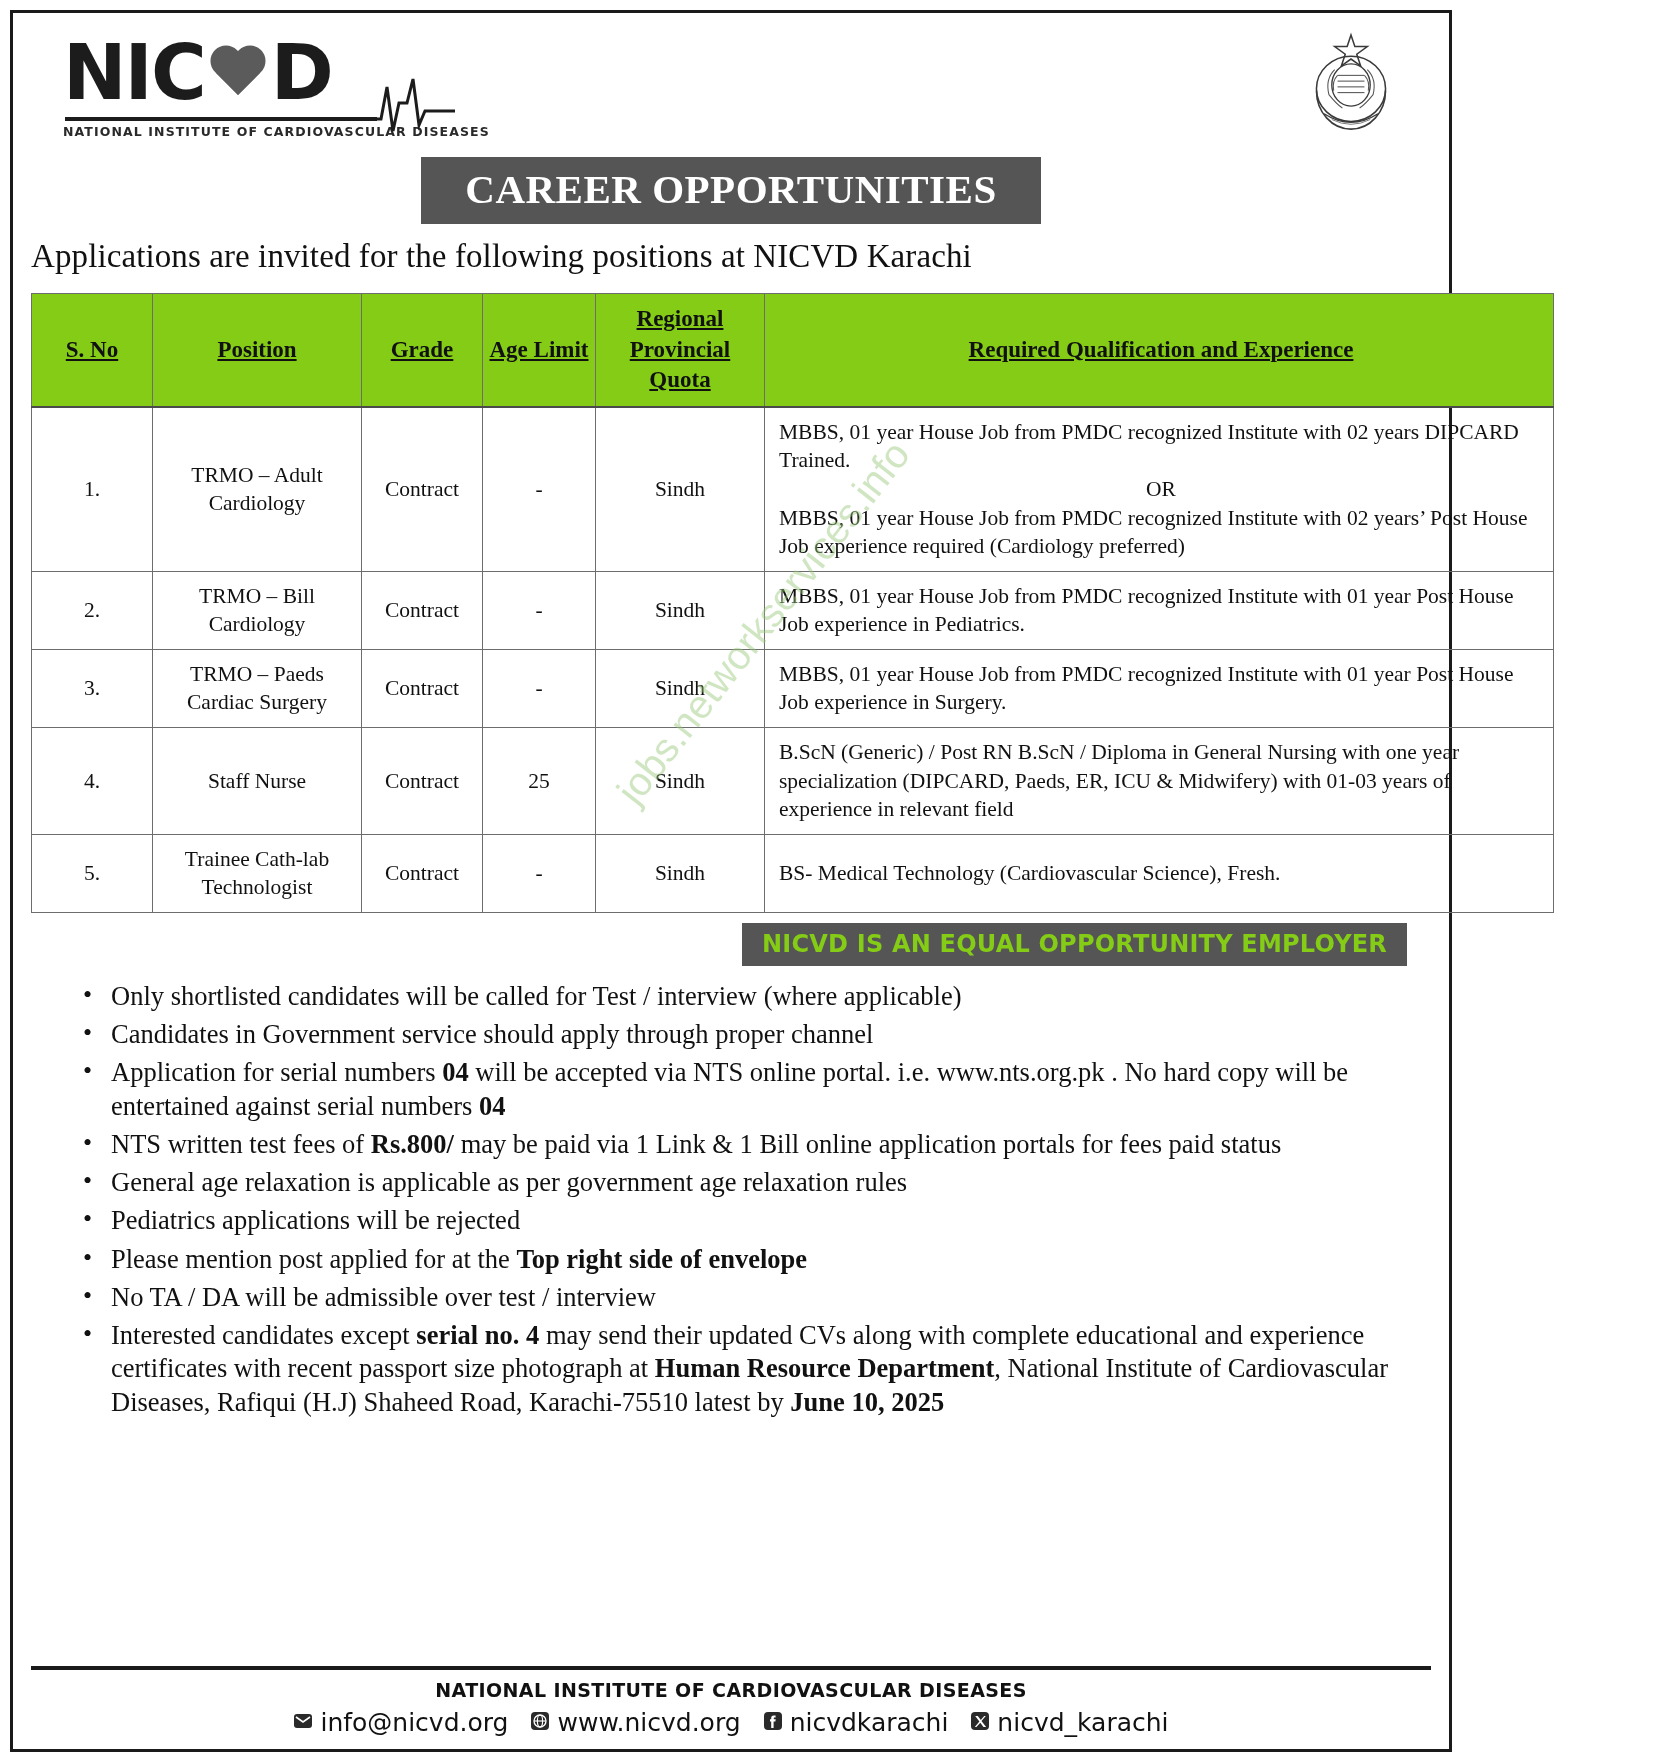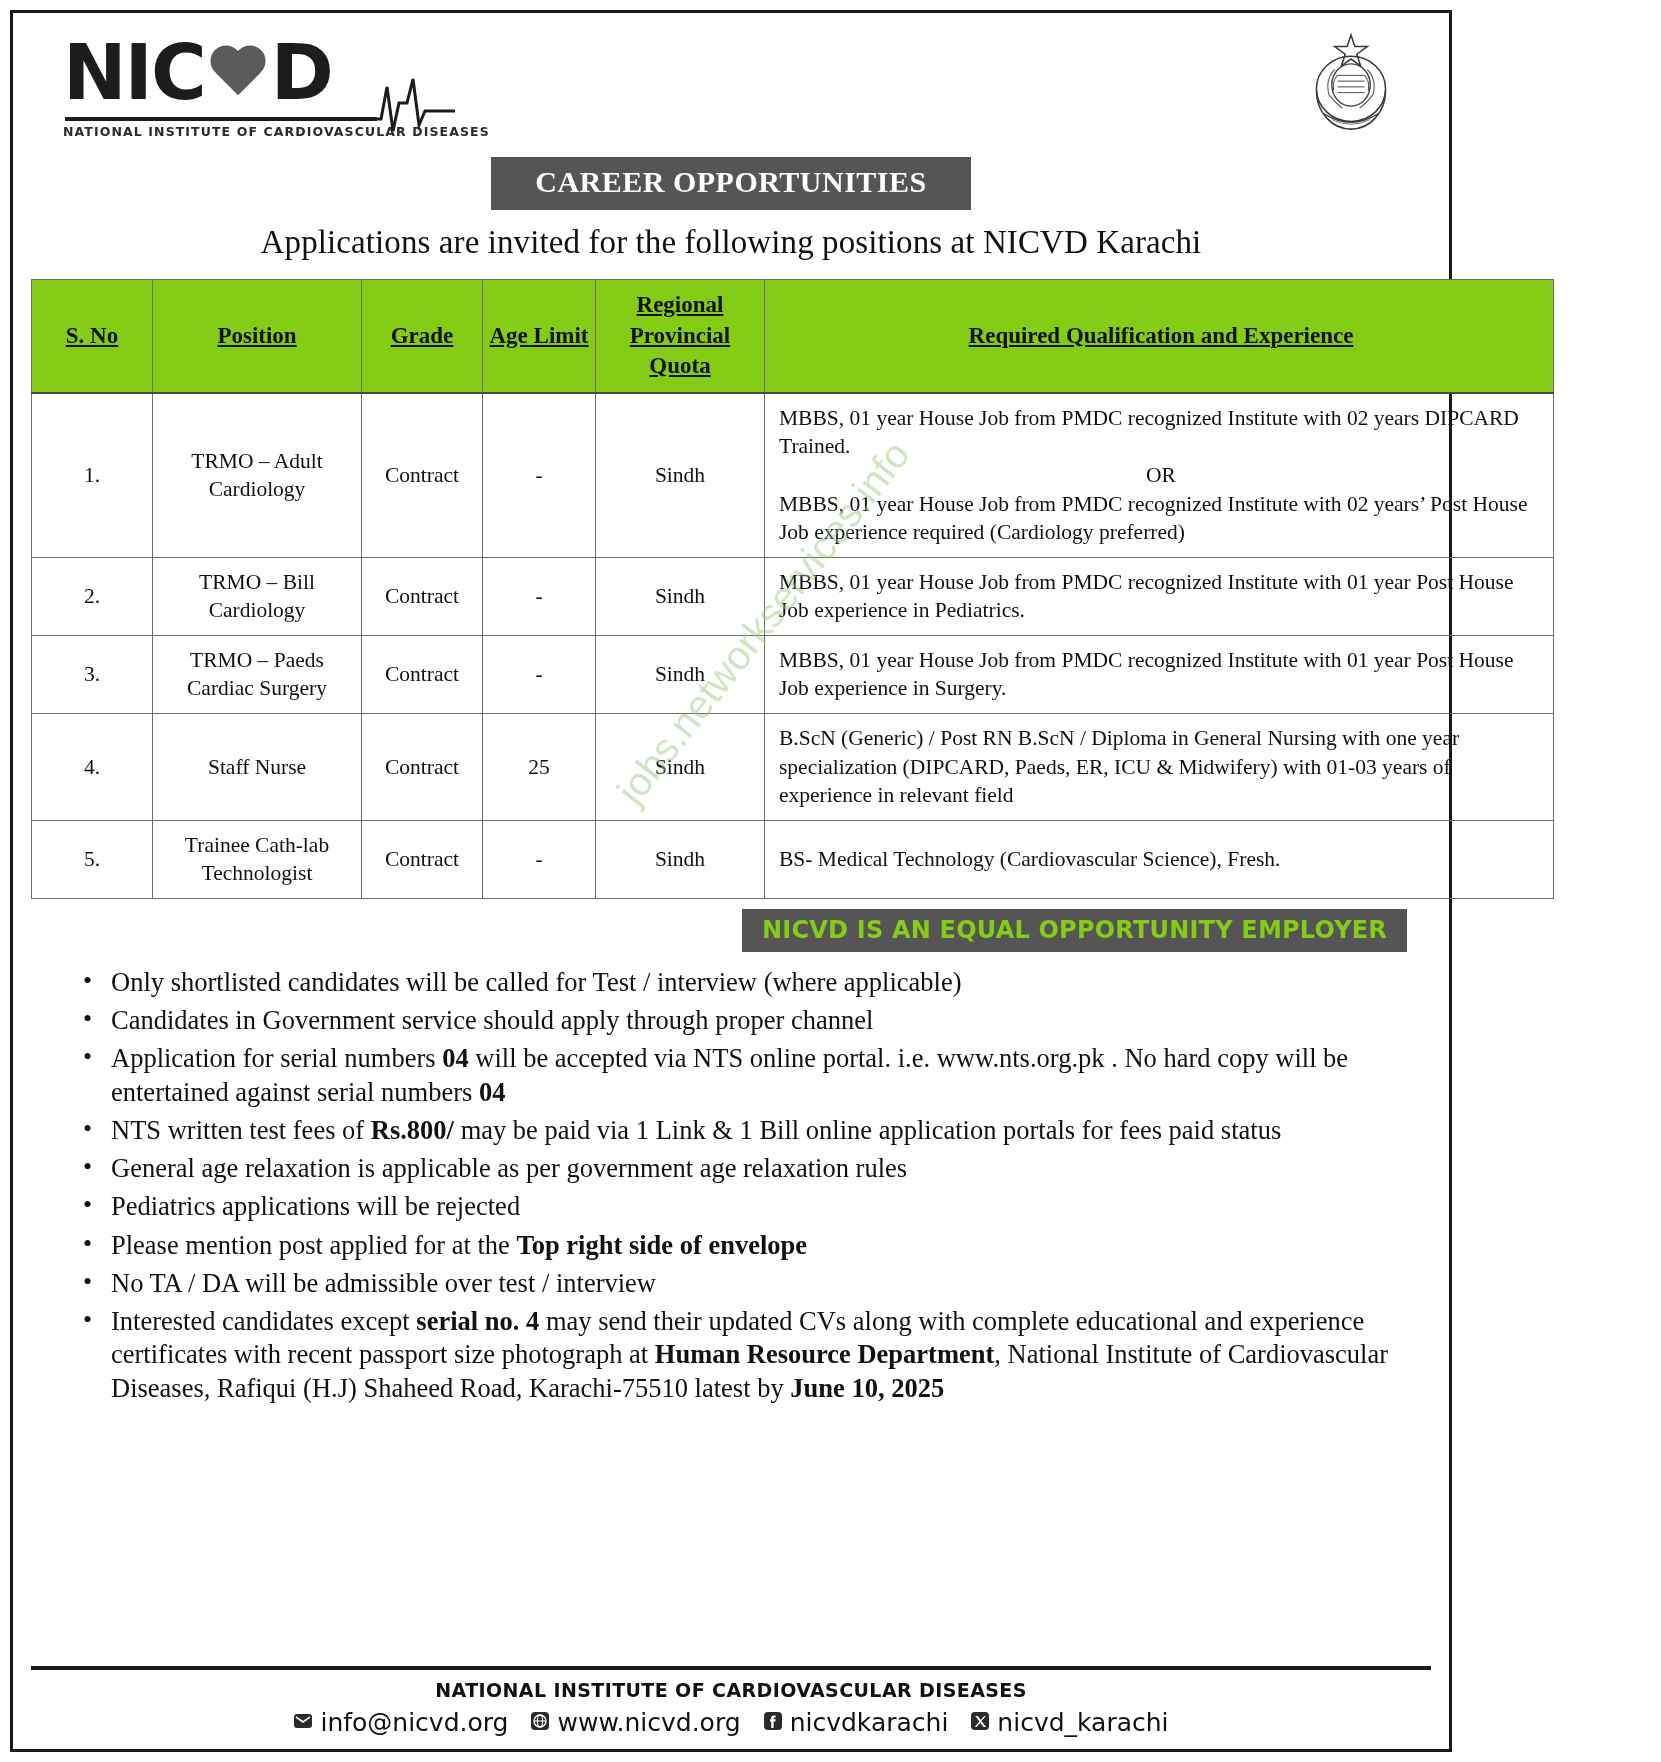--- a/index.html
+++ b/index.html
@@ -97,26 +97,25 @@
   }
   .emblem { width: 96px; height: 106px; margin-right: 18px; }
 
   
   .banner-wrap { text-align: center; margin-top: 2px; }
   .banner {
     display: inline-block;
     background: #555555;
     color: #fff;
     font-weight: bold;
-    font-size: 30px;
+    font-size: 41px;
     letter-spacing: 0.5px;
     padding: 8px 44px 11px 44px;
   }
   .subtitle {
-    text-align: center;
     font-size: 33px;
     margin: 14px 0 18px 0;
     letter-spacing: 0.1px;
   }
 
   
   table.jobs {
     border-collapse: collapse;
     width: 1523px;
     margin: 0 auto;

